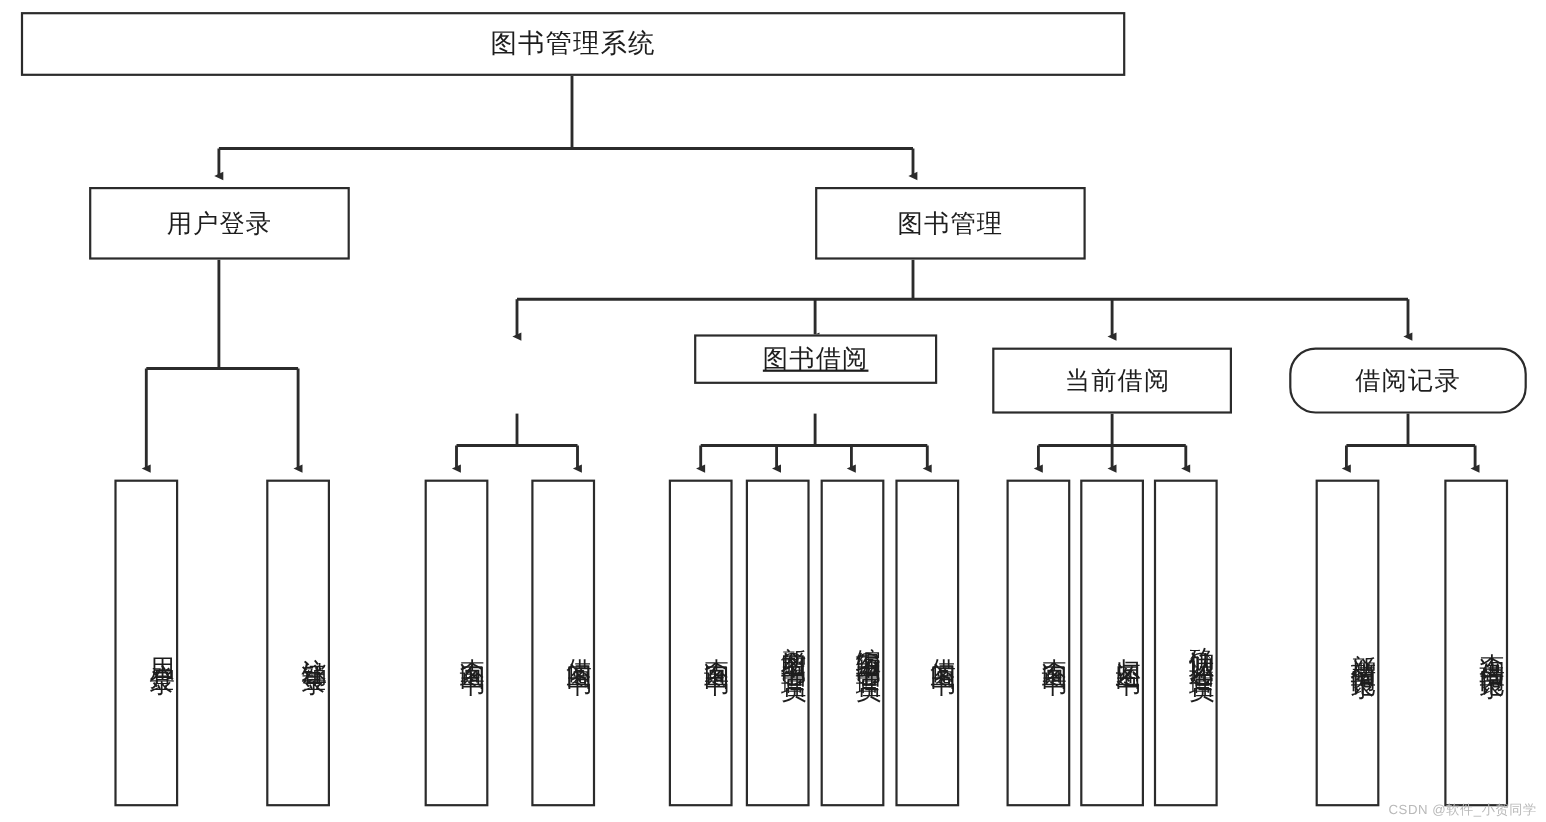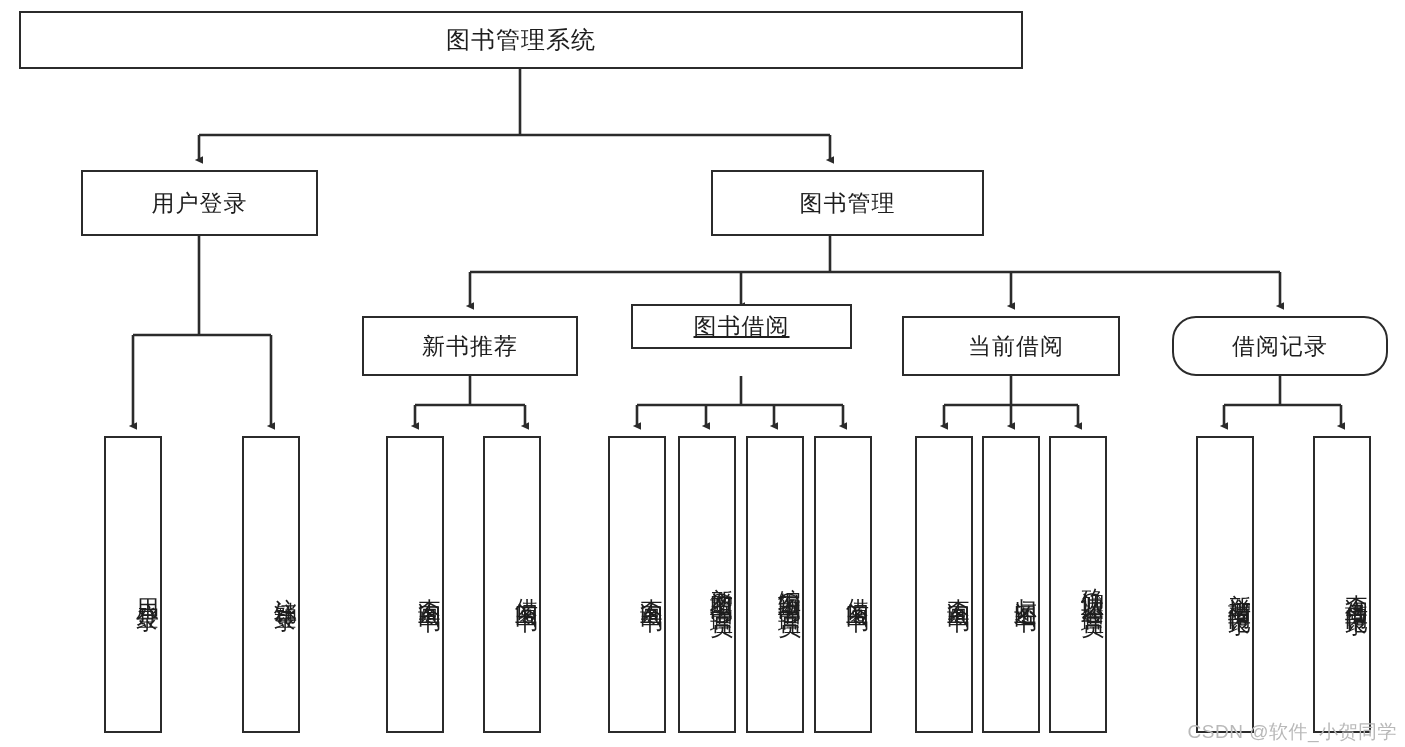--- a/index.html
+++ b/index.html
@@ -47,21 +47,21 @@
   .node .txt{
     display:block;
     white-space:pre;
     line-height:1.05;
   }
   #title-node{ font-size:24px;justify-content:center; }
   .watermark{
     position:absolute;
     right:8px;
     bottom:2px;
-    font-size:19px;
+    font-size:12px;
     color:#b9b9b9;
     letter-spacing:0.5px;
     white-space:nowrap;
   }
 </style>
 </head>
 <body>
 
 <div id="canvas">
 
@@ -115,27 +115,24 @@
     </g>
   </svg>
 
   <div class="node horiz" id="title-node" style="left:19px; top:11px; width:1004px; height:58px;">
     <span class="txt">图书管理系统</span>
   </div>
 
   <div class="node horiz" style="left:81px; top:170px; width:237px; height:66px;">
     <span class="txt">用户登录</span>
   </div>
-  <div class="node horiz" style="left:711px; top:170px; width:273px; height:66px;">
+  <div class="node horiz" style="left:741px; top:170px; width:246px; height:66px;">
     <span class="txt">图书管理</span>
   </div>
 
-  <div class="node horiz" style="left:362px; top:316px; width:216px; height:60px;">
-    <span class="txt">新书推荐</span>
-  </div>
   <div class="node horiz" style="left:631px; top:304px; width:221px; height:45px;text-decoration:underline;">
     <span class="txt">图书借阅</span>
   </div>
   <div class="node horiz" style="left:902px; top:316px; width:218px; height:60px;padding-left:10px;">
     <span class="txt">当前借阅</span>
   </div>
   <div class="node horiz" style="left:1172px; top:316px; width:216px; height:60px;border-radius:24px;">
     <span class="txt">借阅记录</span>
   </div>
 

